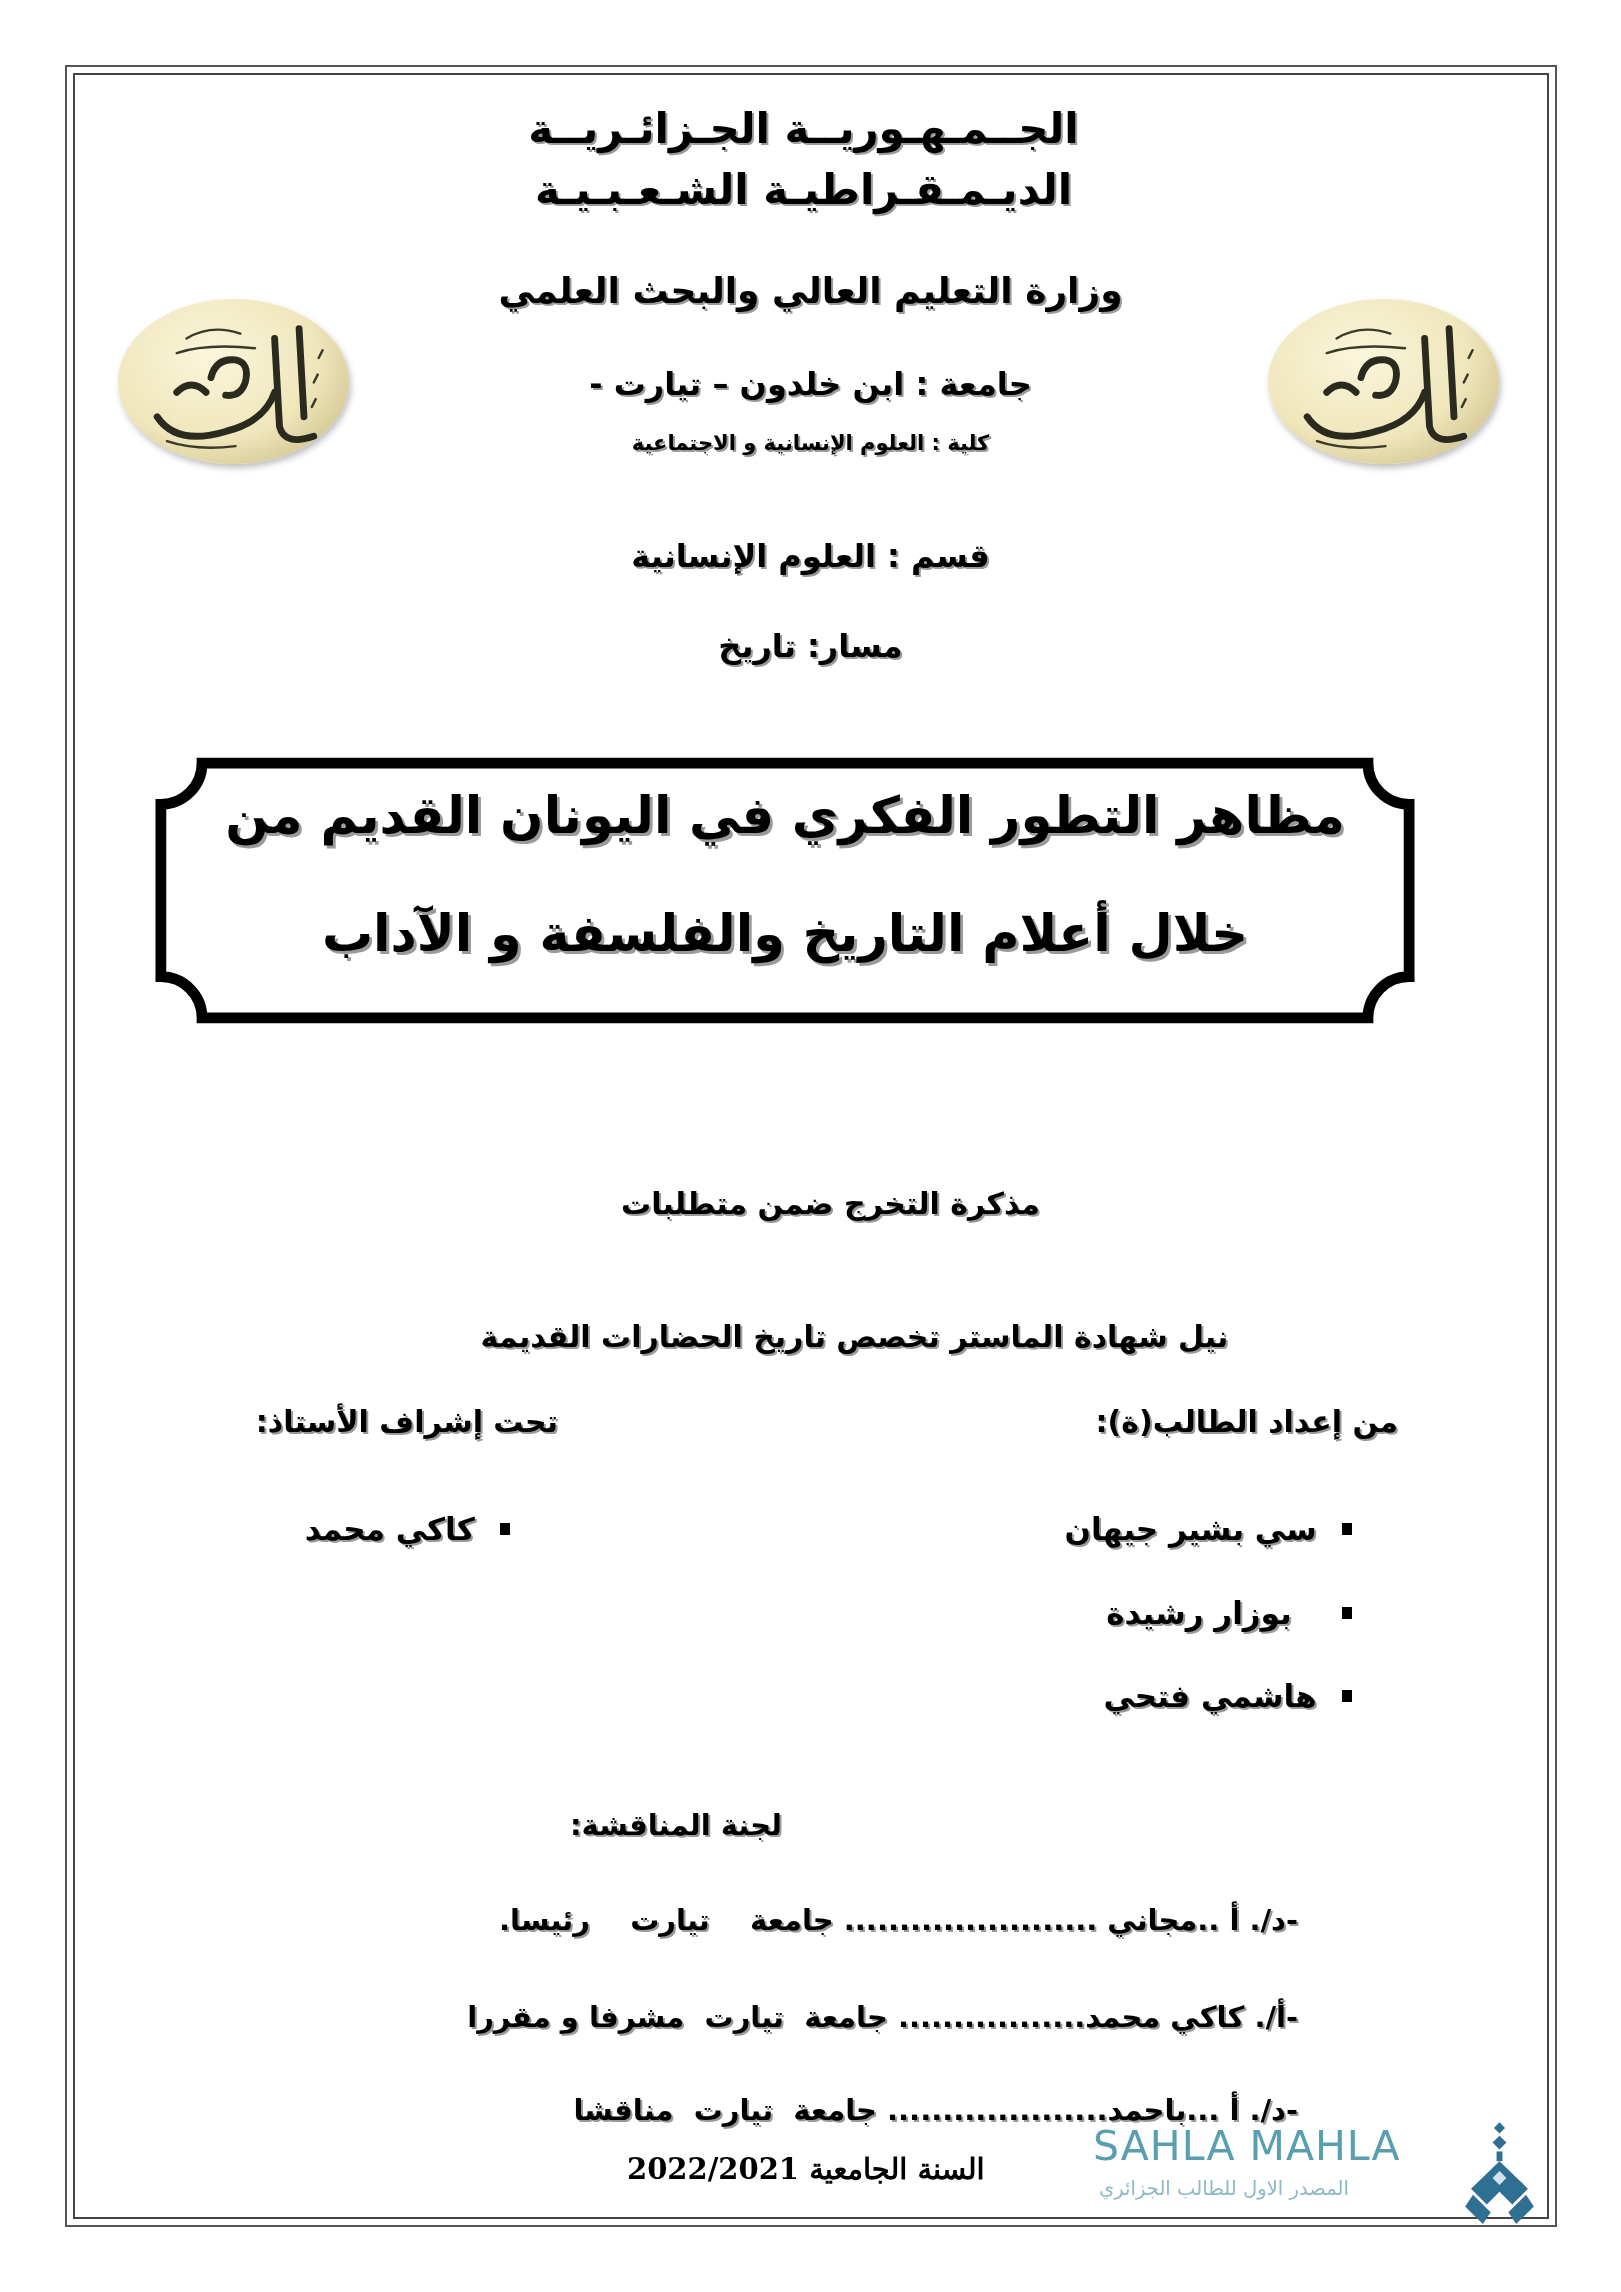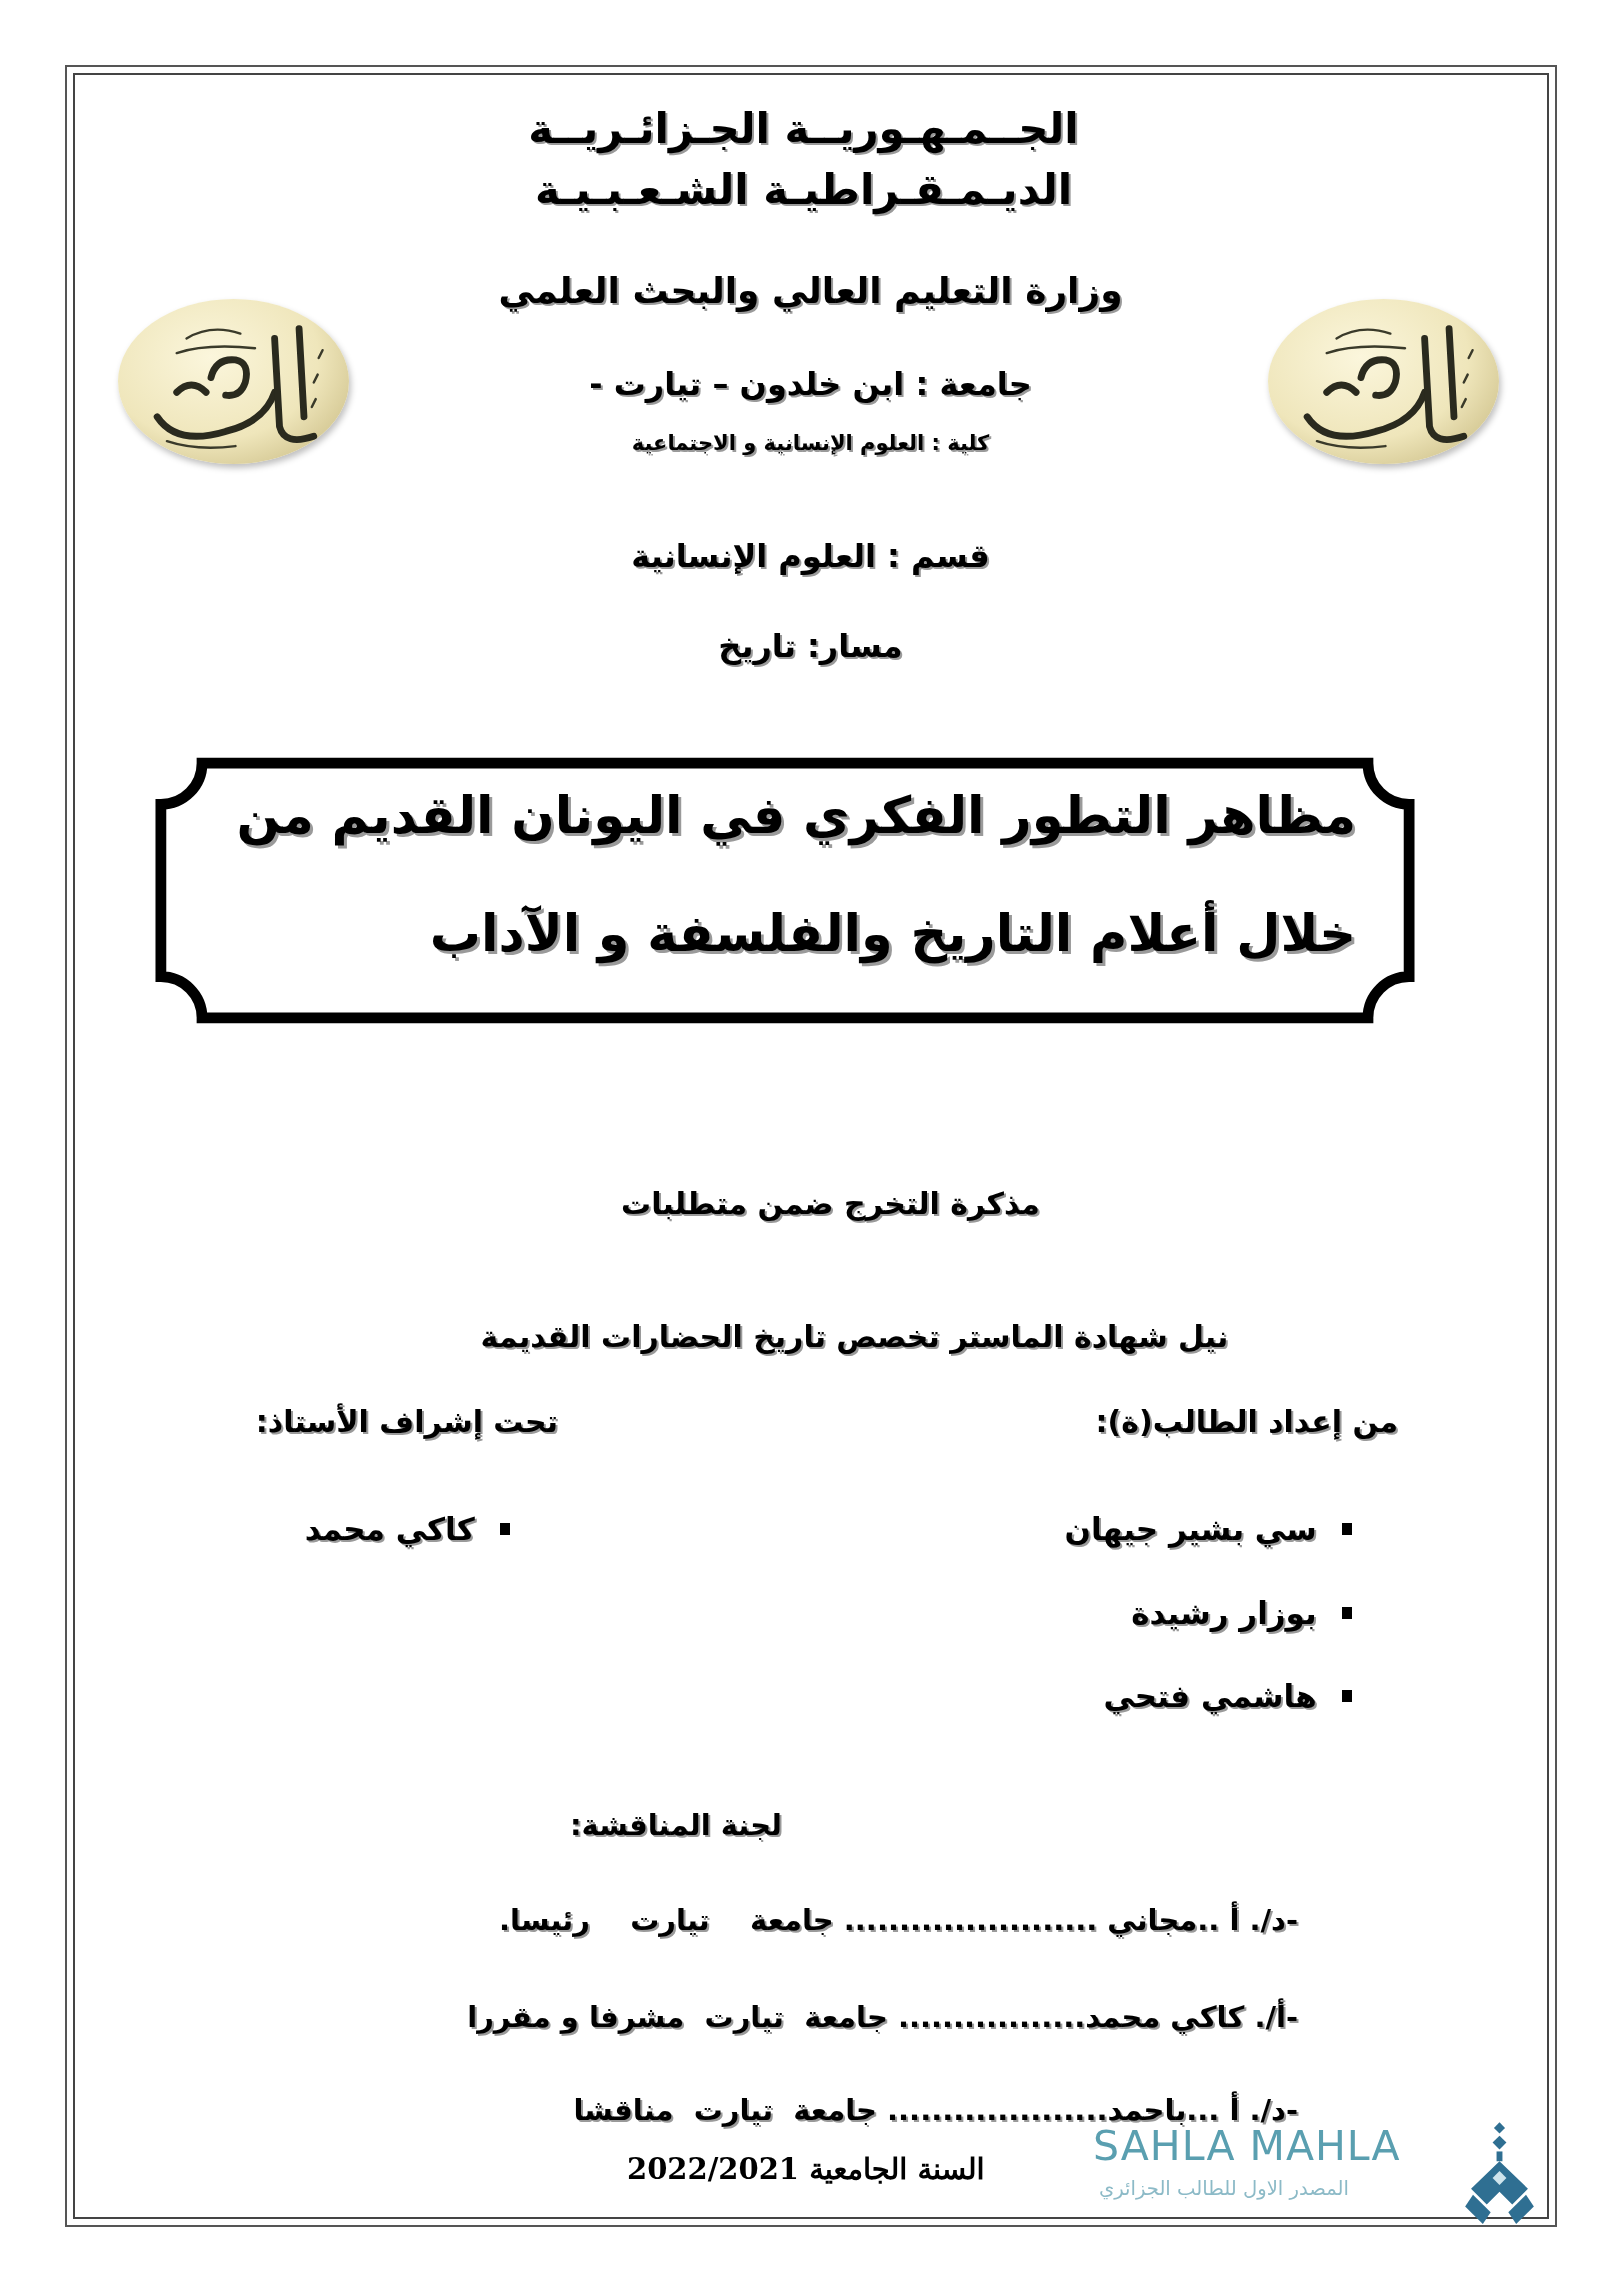--- a/index.html
+++ b/index.html
@@ -21,40 +21,40 @@
 
   .logo { position: absolute; width: 231px; height: 165px; border-radius: 50%;
           background: radial-gradient(ellipse at 40% 35%, #fbf6dc 0%, #efe6bb 55%, #cfc28c 85%, #a89a63 100%);
           box-shadow: 2px 3.9px 5.9px rgba(0,0,0,0.25); overflow: hidden; }
   .logo-left { left: 118px; top: 299px; }
   .logo-right { left: 1268px; top: 299px; }
   .logo svg { width: 100%; height: 100%; }
 
   .title-box { position: absolute; left: 155px; top: 757px; width: 1260px; height: 267px; }
   .title-box svg { position: absolute; left: 0; top: 0; }
-  .title-text { position: absolute; left: 59px; right: 59px; 
+  .title-text { position: absolute; left: 59px; right: 59px; text-align: center;
                 font-family: "DejaVu Sans", sans-serif; font-size: 51px; font-weight: bold;
                 text-shadow: 2.9px 2.9px 0 #9a9a9a; }
   .t1 { top: 29px; }
   .t2 { top: 147px; }
 
   .sub { position: absolute; left: 0; width: 1621px; text-align: center; font-weight: bold;
          font-size: 30px; text-shadow: 2px 2px 0 #9a9a9a; }
   .sub1 { top: 1186px; margin-left: 20px; }
   .sub2 { top: 1319px; padding-left: 44px; }
 
   .col-label { position: absolute; font-weight: bold; font-size: 30px; text-shadow: 2px 2px 0 #9a9a9a; }
   .lbl-students { right: 223px; top: 1404px; }
   .lbl-super { right: 1063px; top: 1404px; }
 
   .bullet-item { position: absolute; font-weight: bold; font-size: 31px; text-shadow: 2px 2px 0 #9a9a9a;
                  display: flex; align-items: center; direction: rtl; }
   .bullet { display: inline-block; width: 9.8px; height: 11.8px; background: #000; margin-left: 25.5px; }
   .st1 { right: 269px; top: 1511px; }
-  .st2 { right: 269px; top: 1595px; }
+  .st2 { right: 269px; top: 1595px; gap: 25px; }
   .st3 { right: 269px; top: 1678px; }
   .sv1 { right: 1111px; top: 1511px; }
 
   .committee-title { position: absolute; left: 0; width: 1352px; text-align: center; top: 1808px;
                      font-weight: bold; font-size: 29px; text-shadow: 2px 2px 0 #9a9a9a; }
   .cm { position: absolute; right: 323px; font-weight: bold; font-size: 29px; text-shadow: 2px 2px 0 #9a9a9a;
         white-space: pre; }
   .cm1 { top: 1903px; }
   .cm2 { top: 2000px; }
   .cm3 { top: 2093px; }

